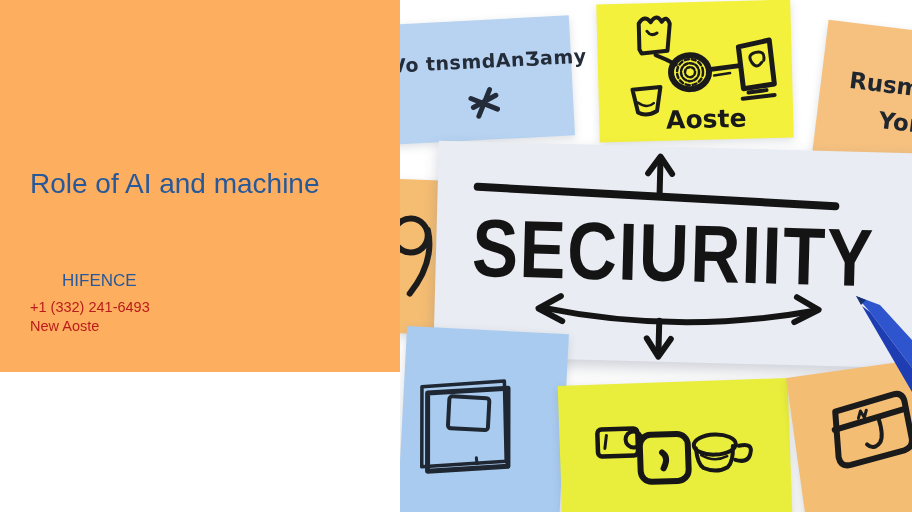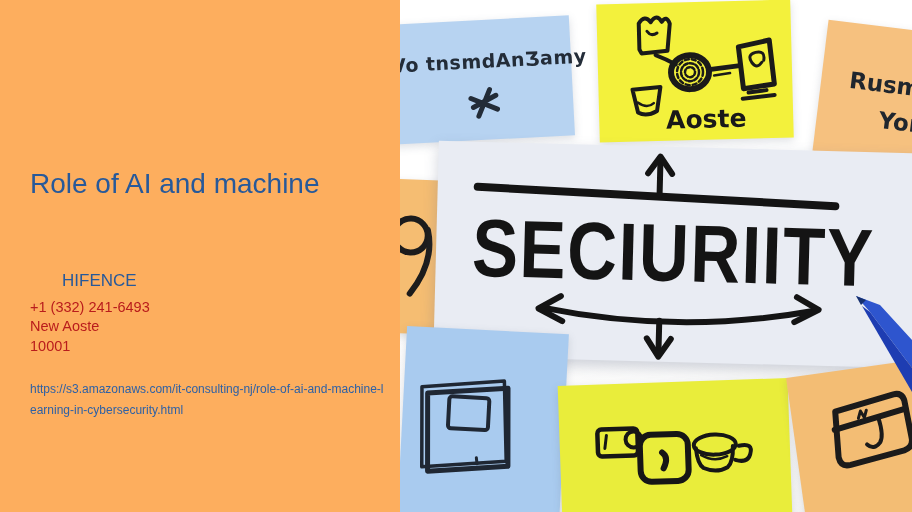--- a/index.html
+++ b/index.html
@@ -1,21 +1,21 @@
 <!DOCTYPE html>
 <html><head>
 <meta charset="utf-8">
 <style>
   html,body { margin:0; padding:0; background:#e8e8e8; }
   .page {
     position:relative; width:912px; height:512px; overflow:hidden;
     font-family:"Liberation Sans", sans-serif; background:#ffffff;
   }
   
-  .left-panel { position:absolute; left:0; top:0; width:400px; height:512px; }
+  .left-panel { position:absolute; left:0; top:0; width:400px; height:372px; }
   .title { position:absolute; left:30px; top:168px; font-size:28px; line-height:31px; font-weight:400; }
   .company { position:absolute; left:30px; top:271px; font-size:17px; font-weight:400; }
   .contact { position:absolute; left:30px; top:298px; font-size:14.5px; line-height:19.4px; }
   .urls { position:absolute; left:30px; top:379px; font-size:12px; line-height:20.5px; }
   .urls div { cursor:pointer; }
   
   .illustration { position:absolute; left:400px; top:0; width:512px; height:512px;
     background:linear-gradient(175deg,#ffffff 55%,#f5f5f4); overflow:hidden; }
   .note { position:absolute; box-shadow:0 3px 9px rgba(90,100,120,.20); }
   .note svg { position:absolute; left:0; top:0; }
@@ -40,25 +40,20 @@
 <div class="page">
 
   <aside class="left-panel" style="background-color: rgb(253, 174, 94);">
     <h1 class="title" style="margin:0; color:#27599a;">
       <div>Role of AI and machine</div>
     </h1>
     <div class="company" style="color:#27599a;margin-left:32px;">HIFENCE</div>
     <div class="contact" style="color:#b91c1c;">
       <div>+1 (332) 241-6493</div>
       <div>New Aoste</div>
-      <div>10001</div>
-    </div>
-    <div class="urls" style="color:#2e61a5;">
-      <div>https://s3.amazonaws.com/it-consulting-nj/role-of-ai-and-machine-l</div>
-      <div>earning-in-cybersecurity.html</div>
     </div>
   </aside>
 
   <div class="illustration">
 
     <div class="note n-top-blue" style="background-color: rgb(183, 211, 241);">
       <div class="txt hand">Vo tnsmdAnƷamy</div>
       <svg width="182" height="120" viewBox="0 0 182 120">
         <g stroke="#232c38" stroke-width="5" stroke-linecap="round" fill="none">
           <path d="M80 78 L106 90"></path>

